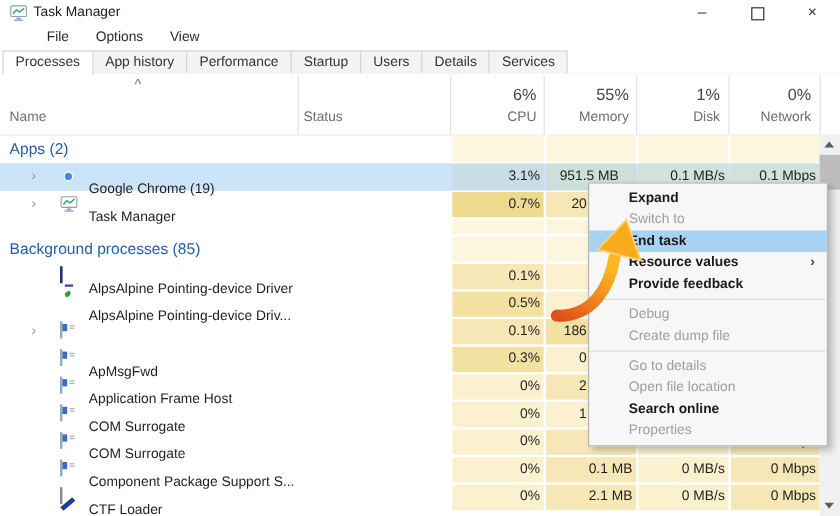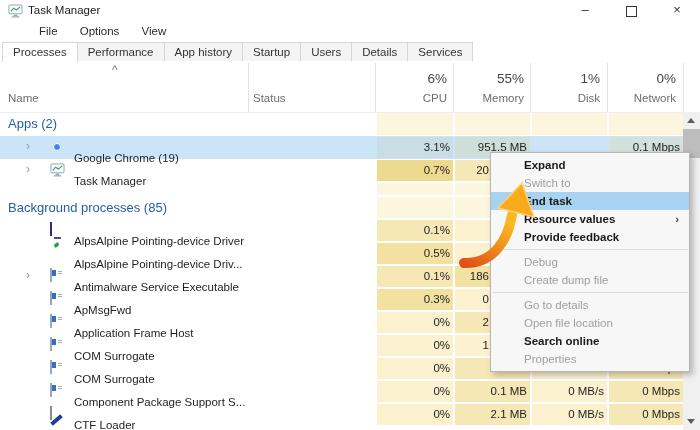--- a/index.html
+++ b/index.html
@@ -35,21 +35,21 @@
   .row{position:relative;width:683px;height:23px;}
   .row.h24{height:24px;border-radius:12px;} .row.h14{height:14px;}
   .cell{position:absolute;top:1px;bottom:1px;line-height:21px;}
   .c-cpu{left:377px;width:76px;} .c-mem{left:455px;width:75px;}
   .c-disk{left:532px;width:75px;} .c-net{left:609px;width:74px;}
   .val{font-size:11.5px;color:#1f1f1f;text-align:right;padding-right:3px;box-sizing:border-box;}
   .val.clip{padding-right:41px;}
   .p{background:#fdf6de;} .a{background:#fbf1cf;} .b{background:#f6e8b6;}
   .c{background:#f2e1a0;} .d{background:#eeda8e;}
   .selrow{background:#cbe4f8;}
-  .scpu{background:#c9dde4;} .smem{background:#cedfda;} .sdn{background:#d2e1dc;}
+  .scpu{background:#c9dde4;} .smem{background:#cedfda;text-align:center;} .sdn{background:#d2e1dc;}
   .grouplab{position:absolute;left:8px;top:0;bottom:0;line-height:23px;font-size:13px;color:#2460a7;}
   .h24 .grouplab{line-height:24px;}
   .exp{position:absolute;left:26px;top:0;bottom:0;line-height:21px;color:#9a9a9a;font-size:12px;}
   .ico{position:absolute;left:50px;top:4px;width:14px;height:14px;}
   .nm{position:absolute;left:74px;top:12px;bottom:0;line-height:21px;color:#1f1f1f;font-size:11.5px;white-space:nowrap;}
   
   .i-win{width:13px;height:10px;margin-top:2px;background:#eef3f8;border:1px solid #93a9bd;position:relative;}
   .i-win::before{content:"";position:absolute;left:1px;top:1px;width:4px;height:6px;background:#3a6cc4;}
   .i-win::after{content:"";position:absolute;left:7px;top:2px;width:4px;height:1px;background:#9fb2c3;box-shadow:0 2px 0 #9fb2c3;}
   .i-mon{width:13px;height:9px;margin-top:1px;background:#434e96;border:1px solid #2a3170;position:relative;}
@@ -99,22 +99,22 @@
   </div>
 
   <div id="menubar">
     <span>File</span>
     <span>Options</span>
     <span>View</span>
   </div>
 
   <div id="tabbar">
     <div class="tab sel">Processes</div>
+    <div class="tab">App history</div>
     <div class="tab">Performance</div>
-    <div class="tab">App history</div>
     <div class="tab">Startup</div>
     <div class="tab">Users</div>
     <div class="tab">Details</div>
     <div class="tab">Services</div>
   </div>
 
   <div id="header">
     <div class="hsep" style="left:248px;"></div>
     <div class="hsep" style="left:375px;"></div>
     <div class="hsep" style="left:453px;"></div>
@@ -143,20 +143,21 @@
       <div class="cell c-disk p"></div>
         <div class="cell c-net p"></div>
     </div>
 
     <div class="row selrow">
       <span class="exp">›</span>
       <span class="ico"><span class="i-chrome"></span></span>
       <span class="nm">Google Chrome (19)</span>
       <div class="cell c-cpu val scpu">3.1%</div>
       <div class="cell c-mem val smem">951.5 MB</div>
+      <div class="cell c-disk val sdn">0.1 MB/s</div>
       <div class="cell c-net val sdn">0.1 Mbps</div>
     </div>
 
     <div class="row">
       <span class="exp">›</span>
       <span class="ico"><svg class="i-tm" viewBox="0 0 16 15">
         <rect x="1" y="1" width="14" height="9.5" rx="1" fill="#fdfdfd" stroke="#8ba1b8"></rect>
         <polyline points="3,8 6,4.5 9,6.5 13,3" stroke="#2fa84f" stroke-width="1.2" fill="none"></polyline>
         <rect x="6" y="11.5" width="4" height="1.5" fill="#8ba1b8"></rect>
         <rect x="4" y="13.2" width="8" height="1.2" fill="#8ba1b8"></rect>
@@ -197,21 +198,20 @@
       <span class="nm">AlpsAlpine Pointing-device Driv...</span>
       <div class="cell c-cpu val c">0.5%</div>
       <div class="cell c-mem val a"></div>
       <div class="cell c-disk val a"></div>
       <div class="cell c-net val a"></div>
     </div>
 
     <div class="row">
       <span class="exp">›</span>
       <span class="ico"><span class="i-win"></span></span>
-      <span class="nm">Antimalware Service Executable</span>
       <div class="cell c-cpu val b">0.1%</div>
       <div class="cell c-mem val clip c">186</div>
       <div class="cell c-disk val a"></div>
       <div class="cell c-net val a"></div>
     </div>
 
     <div class="row">
       <span class="ico"><span class="i-win"></span></span>
       <span class="nm">ApMsgFwd</span>
       <div class="cell c-cpu val c">0.3%</div>

